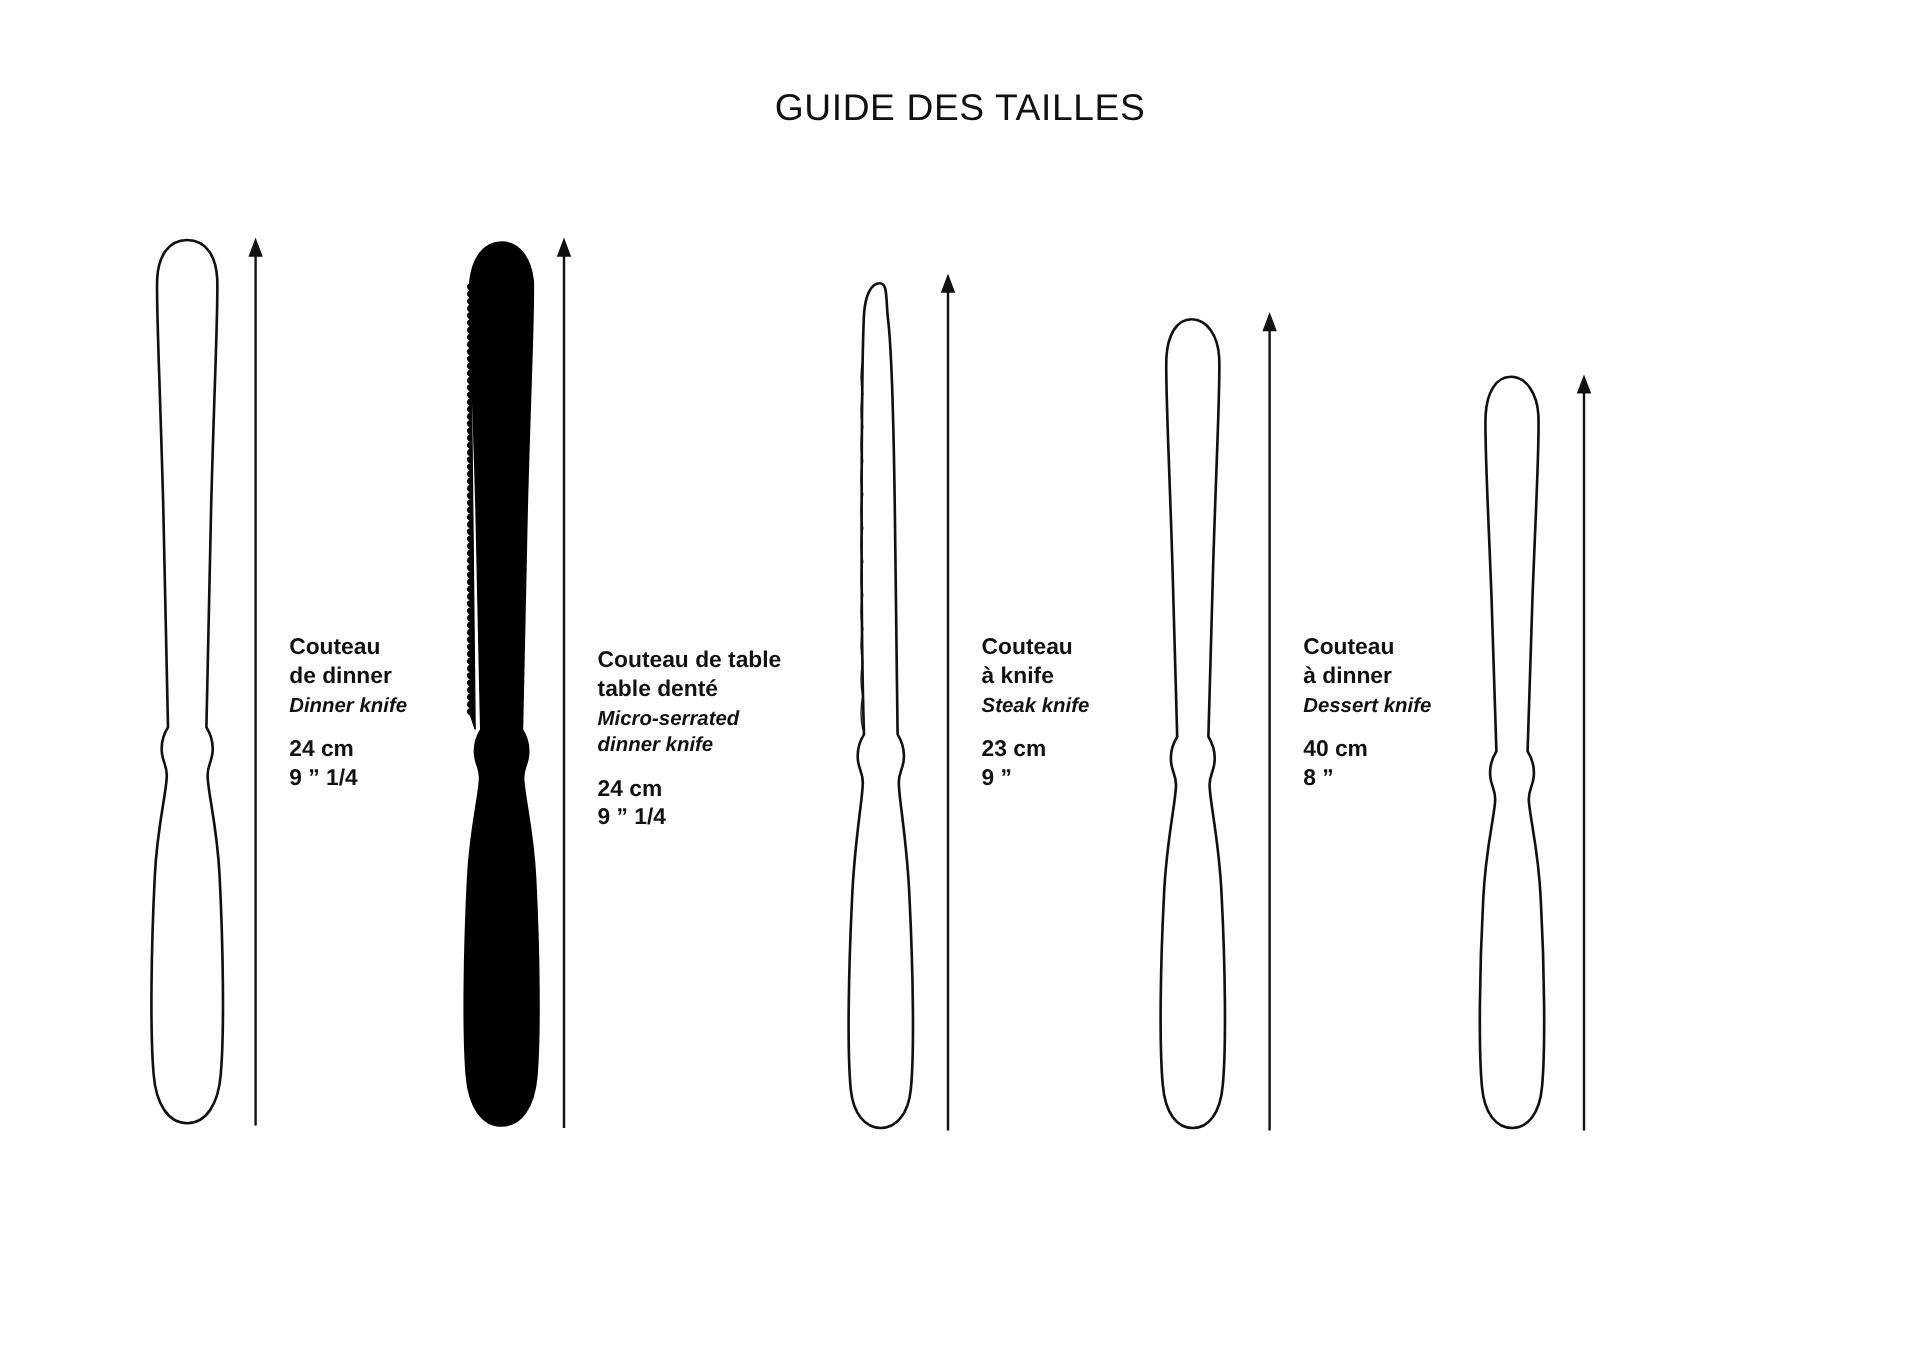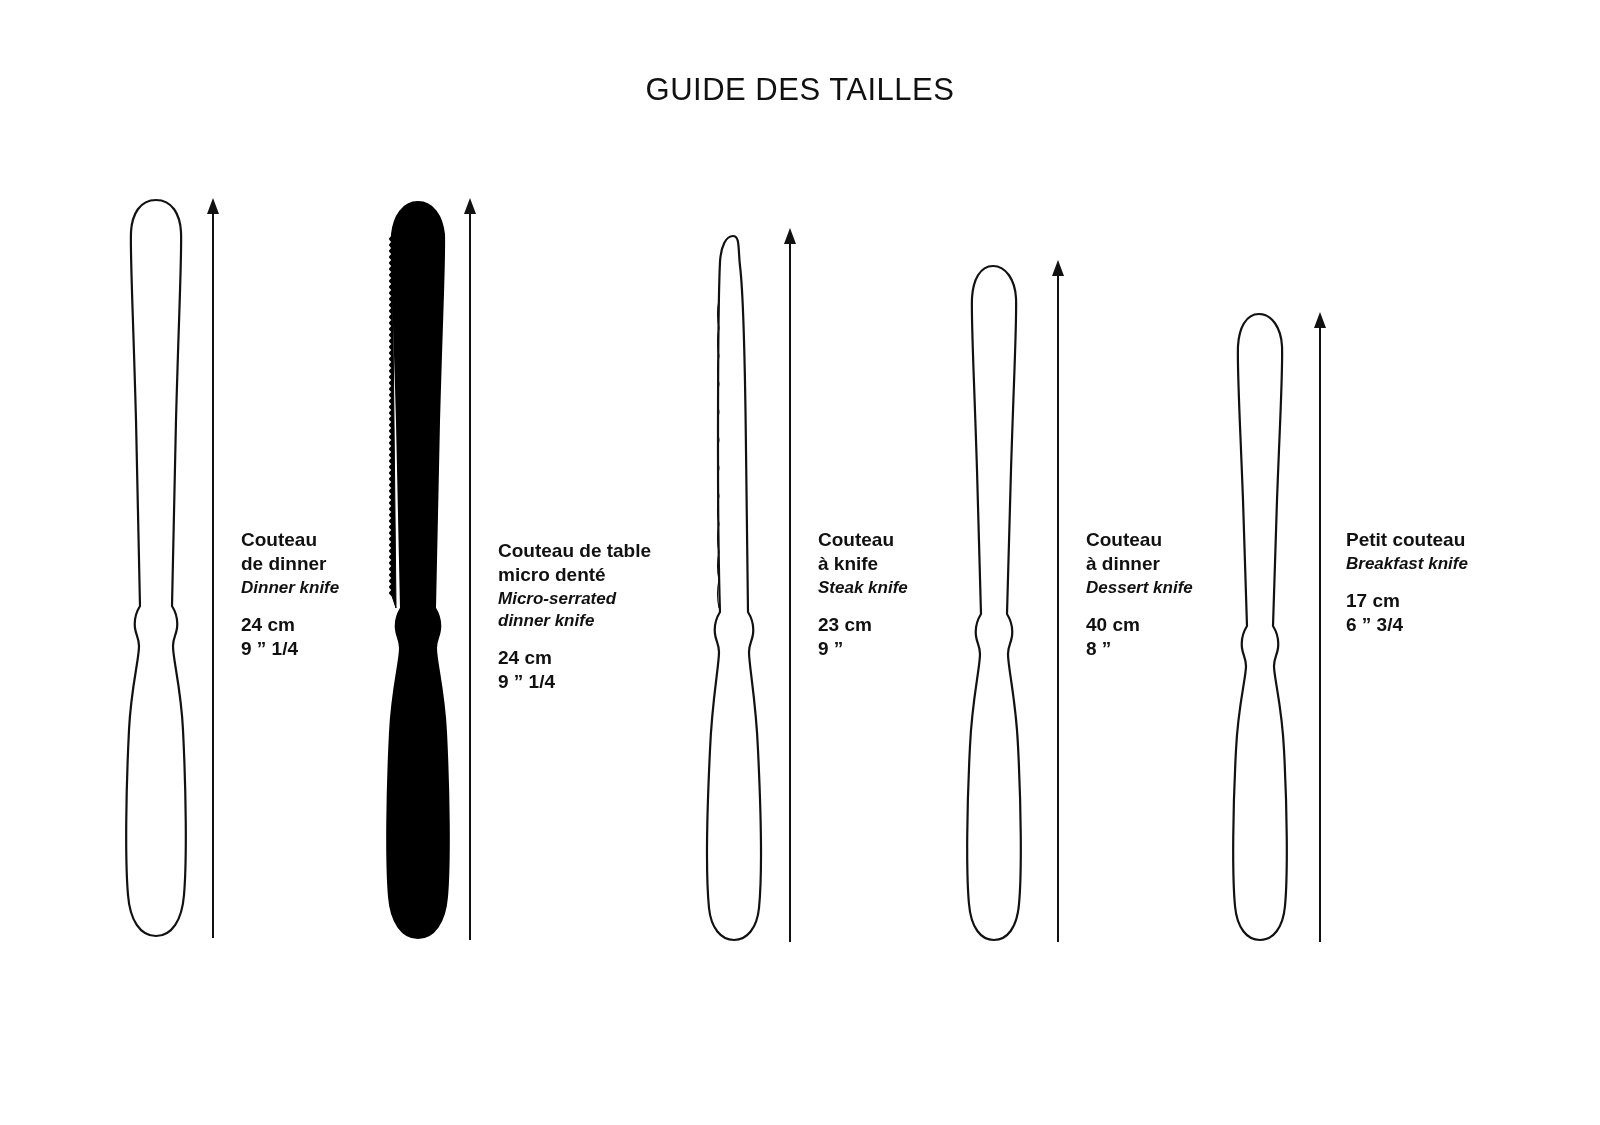--- a/index.html
+++ b/index.html
@@ -153,21 +153,21 @@
                  q-5,3 0,6 q-5,3 0,6 q-5,3 0,6 q-5,3 0,6 q-5,3 0,6 q-5,3 0,6
                  q-5,3 0,6 q-5,3 0,6 q-5,3 0,6 q-5,3 0,6 q-5,3 0,6 q-5,3 0,6
                  q-5,3 0,6 q-5,3 0,6 q-5,3 0,6 q-5,3 0,6 q-5,3 0,6 q-5,3 0,6
                  L26,608 Z"></path>
       </g>
       <line x1="100" y1="204" x2="100" y2="940" stroke="#111111" stroke-width="2"></line>
       <path d="M100,198 L94,214 L106,214 Z" fill="#111111"></path>
     </svg>
     <div class="caption" style="left:128px; top:528px;margin-top:11px;">
       <span class="fr">Couteau de table</span>
-      <span class="fr">micro denté</span>
+      <span class="fr">table denté</span>
       <span class="en">Micro-serrated</span>
       <span class="en">dinner knife</span>
       <span class="dims">
         <span class="dim-cm">24 cm</span>
         <span class="dim-in">9 ” 1/4</span>
       </span>
     </div>
   </div>
 
   <div class="knife-group" style="left:690px; width:330px;">
@@ -254,23 +254,15 @@
                C73,874 72,806 69,750
                C67,706 59,678 59,666
                C59,658 62,656 63,648
                C64,640 63,634 58,626
                C59,606 60,566 62,500
                C65,420 68,368 67,346
                C66,328 57,314 44,314 Z" fill="#ffffff" stroke="#111111" stroke-width="2.2" stroke-linejoin="round"></path>
       <line x1="105" y1="318" x2="105" y2="942" stroke="#111111" stroke-width="2"></line>
       <path d="M105,312 L99,328 L111,328 Z" fill="#111111"></path>
     </svg>
-    <div class="caption" style="left:131px; top:528px;">
-      <span class="fr">Petit couteau</span>
-      <span class="en">Breakfast knife</span>
-      <span class="dims">
-        <span class="dim-cm">17 cm</span>
-        <span class="dim-in">6 ” 3/4</span>
-      </span>
-    </div>
   </div>
 
 </div>
 
 </body></html>

